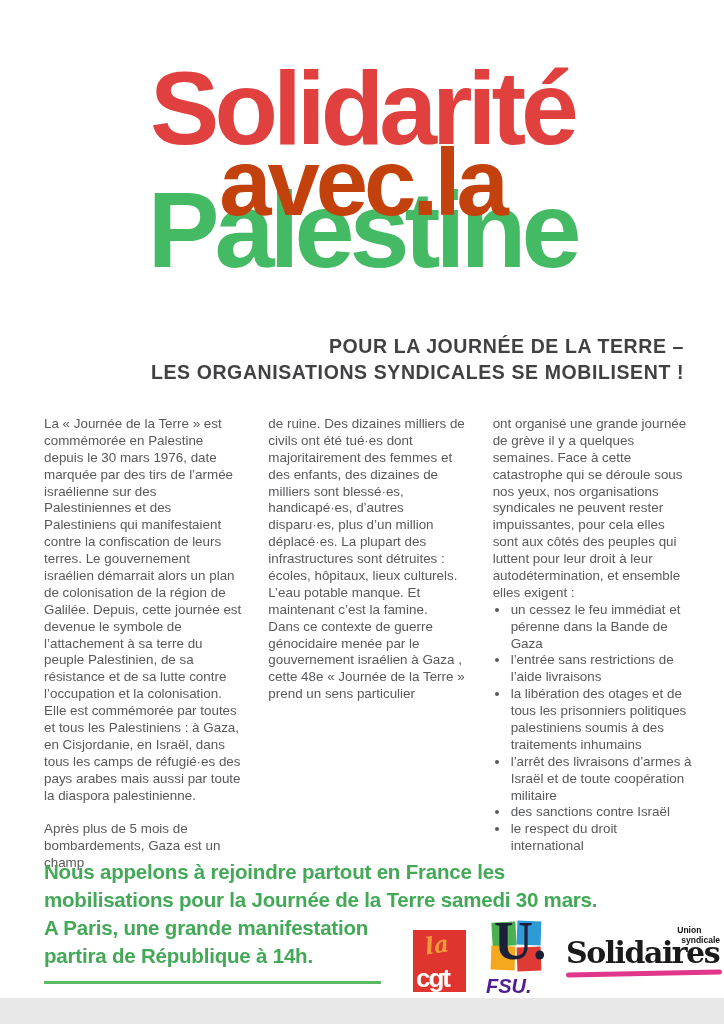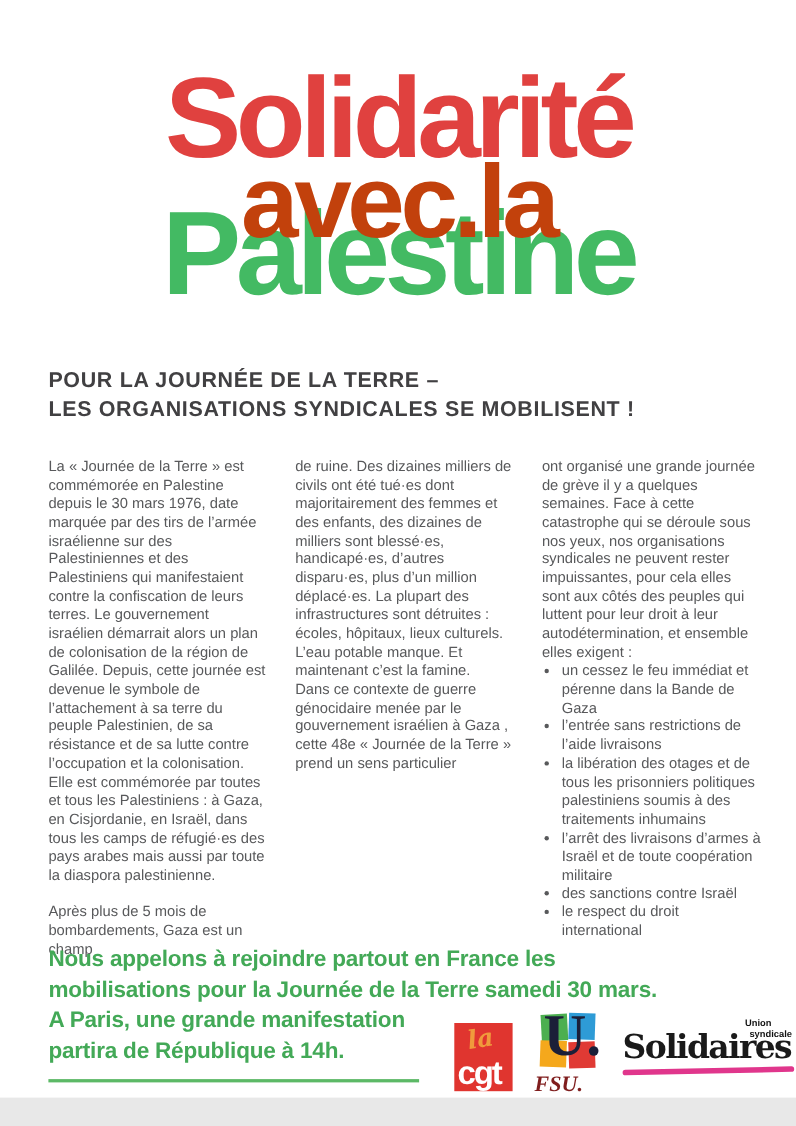--- a/index.html
+++ b/index.html
@@ -19,21 +19,21 @@
     white-space:nowrap;
   }
   .title-red   { top:56px;  font-size:104px; letter-spacing:-5px; color:#E0413F; z-index:1; }
   .title-dark  { top:136px; font-size:94px;  letter-spacing:-4px; color:#c2410c; z-index:3; }
   .title-green { top:176px; font-size:108px; letter-spacing:-5px; color:#43BA63; z-index:2; }
 
   
   .heading {
     position:absolute; left:44px; top:334px; width:640px;
     font-size:19.5px; font-weight:bold; color:#414042;
-    line-height:1.33; letter-spacing:0.6px;
+    line-height:1.33; letter-spacing:0.6px;text-align:right;
   }
   .heading span { display:block; }
 
   
   .cols {
     position:absolute; left:44px; top:416px; width:648px;
     display:flex; gap:25px;
   }
   .col { flex:1; font-size:13.4px; line-height:1.26; color:#58595B; }
   .col p { margin:0; }
@@ -68,40 +68,40 @@
     position:relative; width:53px; height:62px;
     background:#E0352F; margin-top:10px; flex:none;
   }
   .cgt-la {
     position:absolute; top:1px; left:12px;
     font-family:"DejaVu Serif", serif; font-style:italic; font-weight:bold;
     font-size:23px; color:#F09A3C; transform:rotate(-8deg);
   }
   .cgt-name {
     position:absolute; bottom:1px; left:3px;
-    color:#ffffff; font-weight:bold; font-size:30px;
+    color:#ffffff; font-weight:bold; font-size:26px;
     letter-spacing:-2px; line-height:1;
   }
 
   
   .fsu-logo { position:relative; width:62px; height:76px; flex:none; }
   .fsu-sq { position:absolute; width:24px; height:24px; }
   .fsu-sq-green  { top:2px;  left:7px;  background:#4CAF50; transform:rotate(-3deg); }
   .fsu-sq-blue   { top:1px;  left:32px; background:#2E9BD6; transform:rotate(2deg); }
   .fsu-sq-yellow { top:26px; left:6px;  background:#F5A81C; transform:rotate(2deg); }
   .fsu-sq-red    { top:27px; left:32px; background:#E03A34; transform:rotate(-2deg); }
   .fsu-u {
     position:absolute; top:-6px; left:9px;
     font-family:"Liberation Serif", serif; font-weight:bold;
     font-size:54px; color:#1B1F38; line-height:1;
   }
   .fsu-name {
     position:absolute; bottom:0; left:1px;
-    font-family:Liberation Serif, serif; font-style:italic; font-weight:bold;
-    font-size:20px; color:#7f1d1d; line-height:1;
+    font-family:Liberation Sans, sans-serif; font-style:italic; font-weight:bold;
+    font-size:20px; color:#4c1d95; line-height:1;
   }
 
   
   .sol-logo { position:relative; width:160px; margin-top:6px; flex:none; }
   .sol-union {
     position:absolute; top:0; right:6px;
     font-size:8.5px; font-weight:bold; color:#111111;
     line-height:1.15; text-align:left;
   }
   .sol-union span { display:block; }

